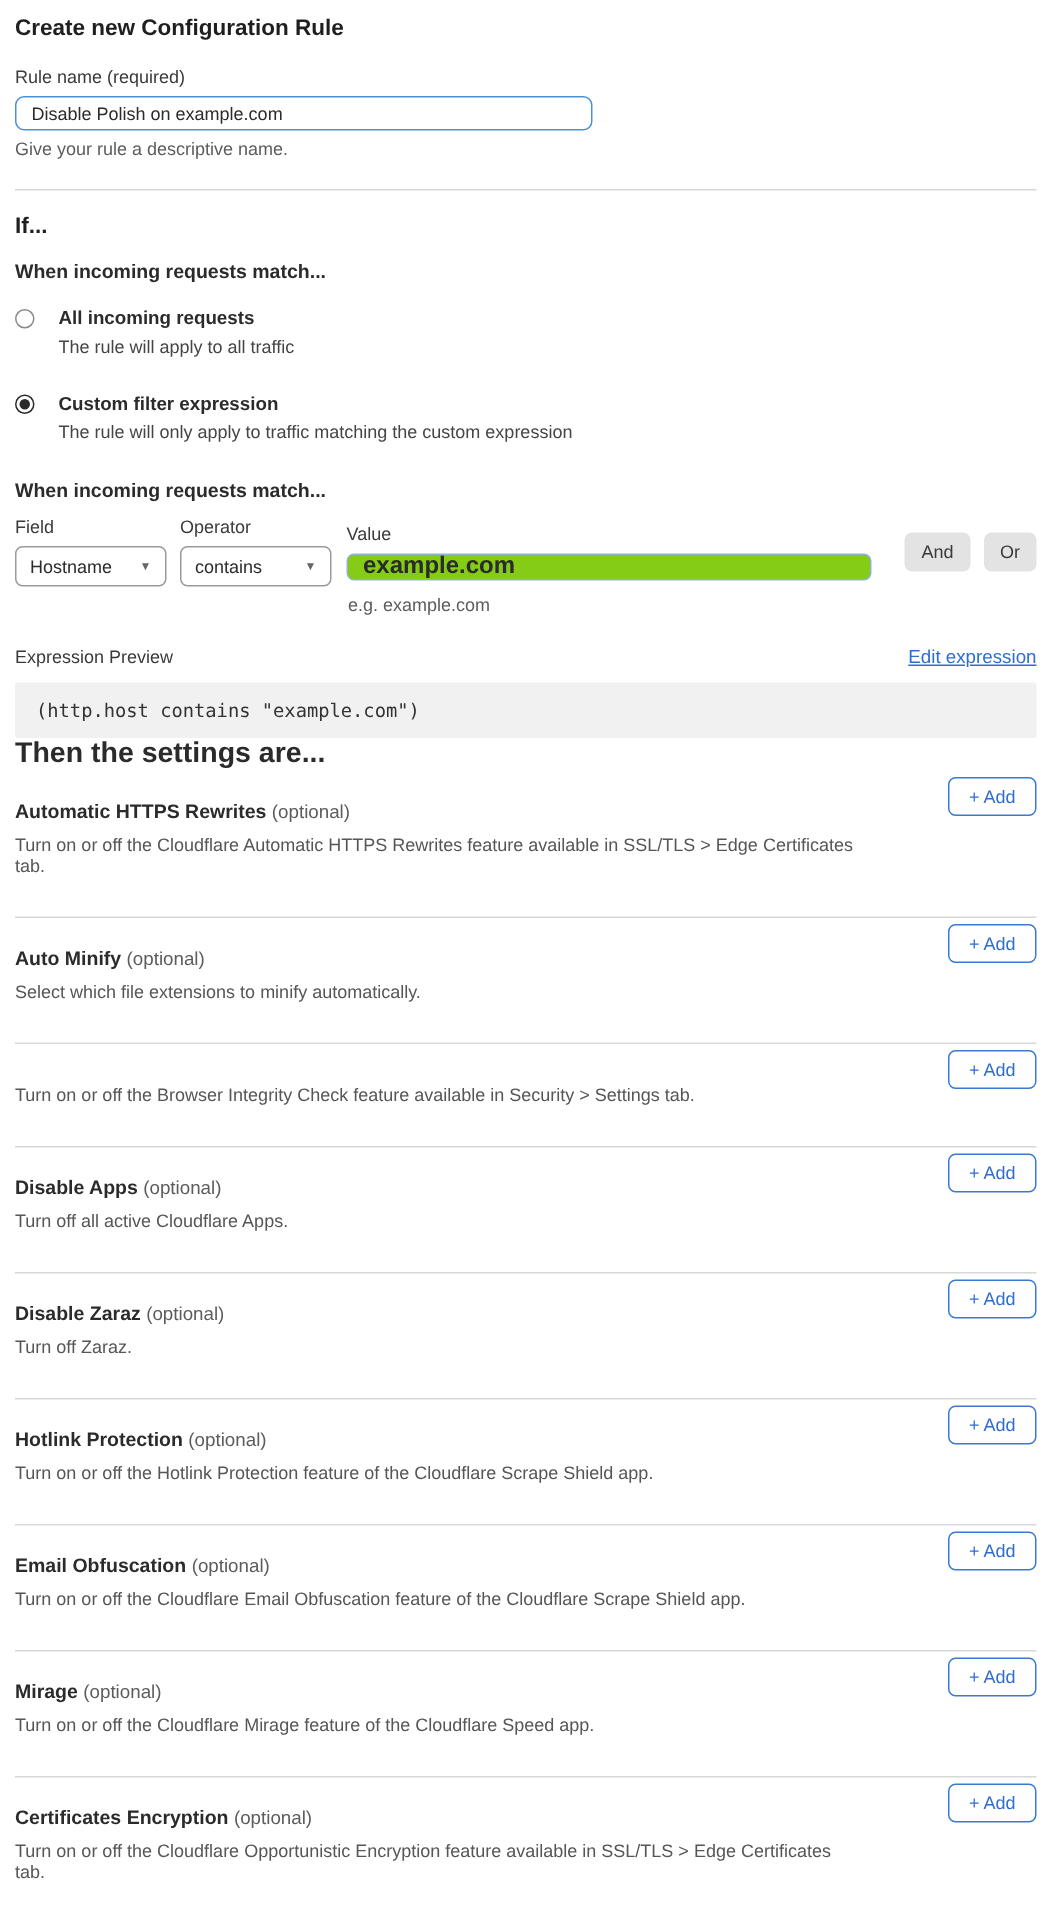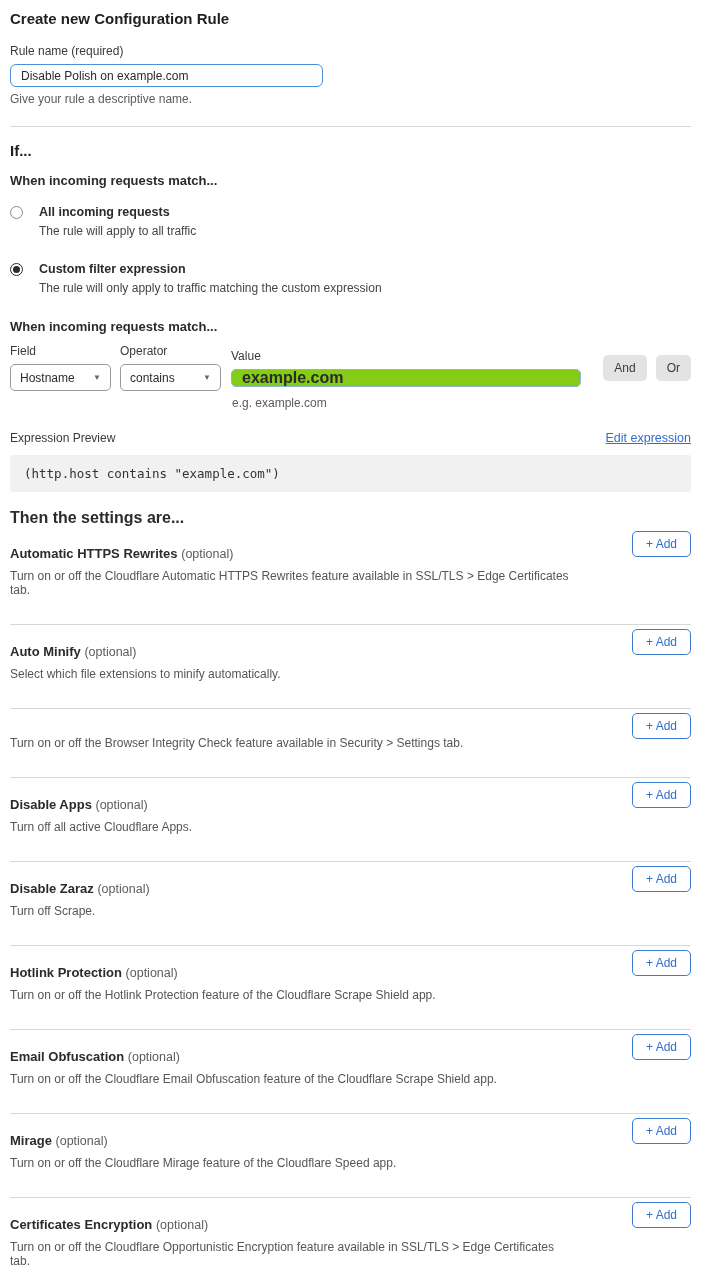--- a/index.html
+++ b/index.html
@@ -9,21 +9,21 @@
     color: #2b2b2b;
     width: 705px;
     min-height: 1272px;
   }
   .page { padding: 10px 14px 14px 10px; }
 
   .page-title { font-size: 15px; font-weight: bold; color: #1f1f1f; }
 
   .field-label { font-size: 12px; color: #3a3a3a; margin-top: 17px; }
   .rule-name-input {
-    display: block; margin-top: 6px; width: 313px; height: 23px;
+    display: block; margin-top: 6px; width: 385px; height: 23px;
     border: 1px solid #4a8fd8; border-radius: 6px; padding: 0 10px;
     font-family: "Liberation Sans", sans-serif; font-size: 12px; color: #2b2b2b;
     background: #ffffff; outline: none;
   }
   .helper-text { font-size: 12px; color: #5c5c5c; margin-top: 5px; }
 
   .divider { border: none; border-top: 1px solid #d8d8d8; margin-top: 20px; }
 
   .if-heading { font-size: 15px; font-weight: bold; margin-top: 15px; color: #1f1f1f; }
   .match-label { font-size: 13px; font-weight: bold; margin-top: 14px; color: #2b2b2b; }
@@ -70,21 +70,21 @@
 
   .preview-row { display: flex; justify-content: space-between; align-items: baseline; margin-top: 21px; }
   .preview-label { font-size: 12px; color: #3a3a3a; }
   .edit-link { font-size: 12.5px; color: #2f6ecf; text-decoration: underline; cursor: pointer; }
   .code-box {
     margin-top: 10px; background: #f1f1f1; border-radius: 2px;
     padding: 11px 14px; font-family: "DejaVu Sans Mono", monospace;
     font-size: 12.5px; color: #333;
   }
 
-  .then-heading { font-size: 16px; font-weight: bold; margin-top: 17px; color: #2b2b2b; }
+  .then-heading { font-size: 19px; font-weight: bold; color: #2b2b2b; }
 
   .setting-row { position: relative; padding: 19px 0 27px 0; border-bottom: 1px solid #d8d8d8; }
   .setting-title { font-size: 13px; font-weight: bold; color: #2b2b2b; }
   .setting-optional { font-size: 12.5px; font-weight: normal; color: #5c5c5c; }
   .setting-desc { font-size: 12px; color: #565656; margin-top: 8px; width: 560px; }
   .add-button {
     position: absolute; right: 0; top: 4px;
     background: #ffffff; border: 1px solid #3b79d2; border-radius: 5px;
     color: #2f6ecf; font-family: "Liberation Sans", sans-serif; font-size: 12px;
     padding: 5px 13px; cursor: pointer;
@@ -189,21 +189,21 @@
       </div>
       <div class="setting-desc">Turn off all active Cloudflare Apps.</div>
       <button class="add-button">+ Add</button>
     </div>
 
     <div class="setting-row">
       <div class="setting-title">
         <span>Disable Zaraz</span>
         <span class="setting-optional">(optional)</span>
       </div>
-      <div class="setting-desc">Turn off Scrape.</div>
+      <div class="setting-desc">Turn off Zaraz.</div>
       <button class="add-button">+ Add</button>
     </div>
 
     <div class="setting-row">
       <div class="setting-title">
         <span>Hotlink Protection</span>
         <span class="setting-optional">(optional)</span>
       </div>
       <div class="setting-desc">Turn on or off the Hotlink Protection feature of the Cloudflare Scrape Shield app.</div>
       <button class="add-button">+ Add</button>

